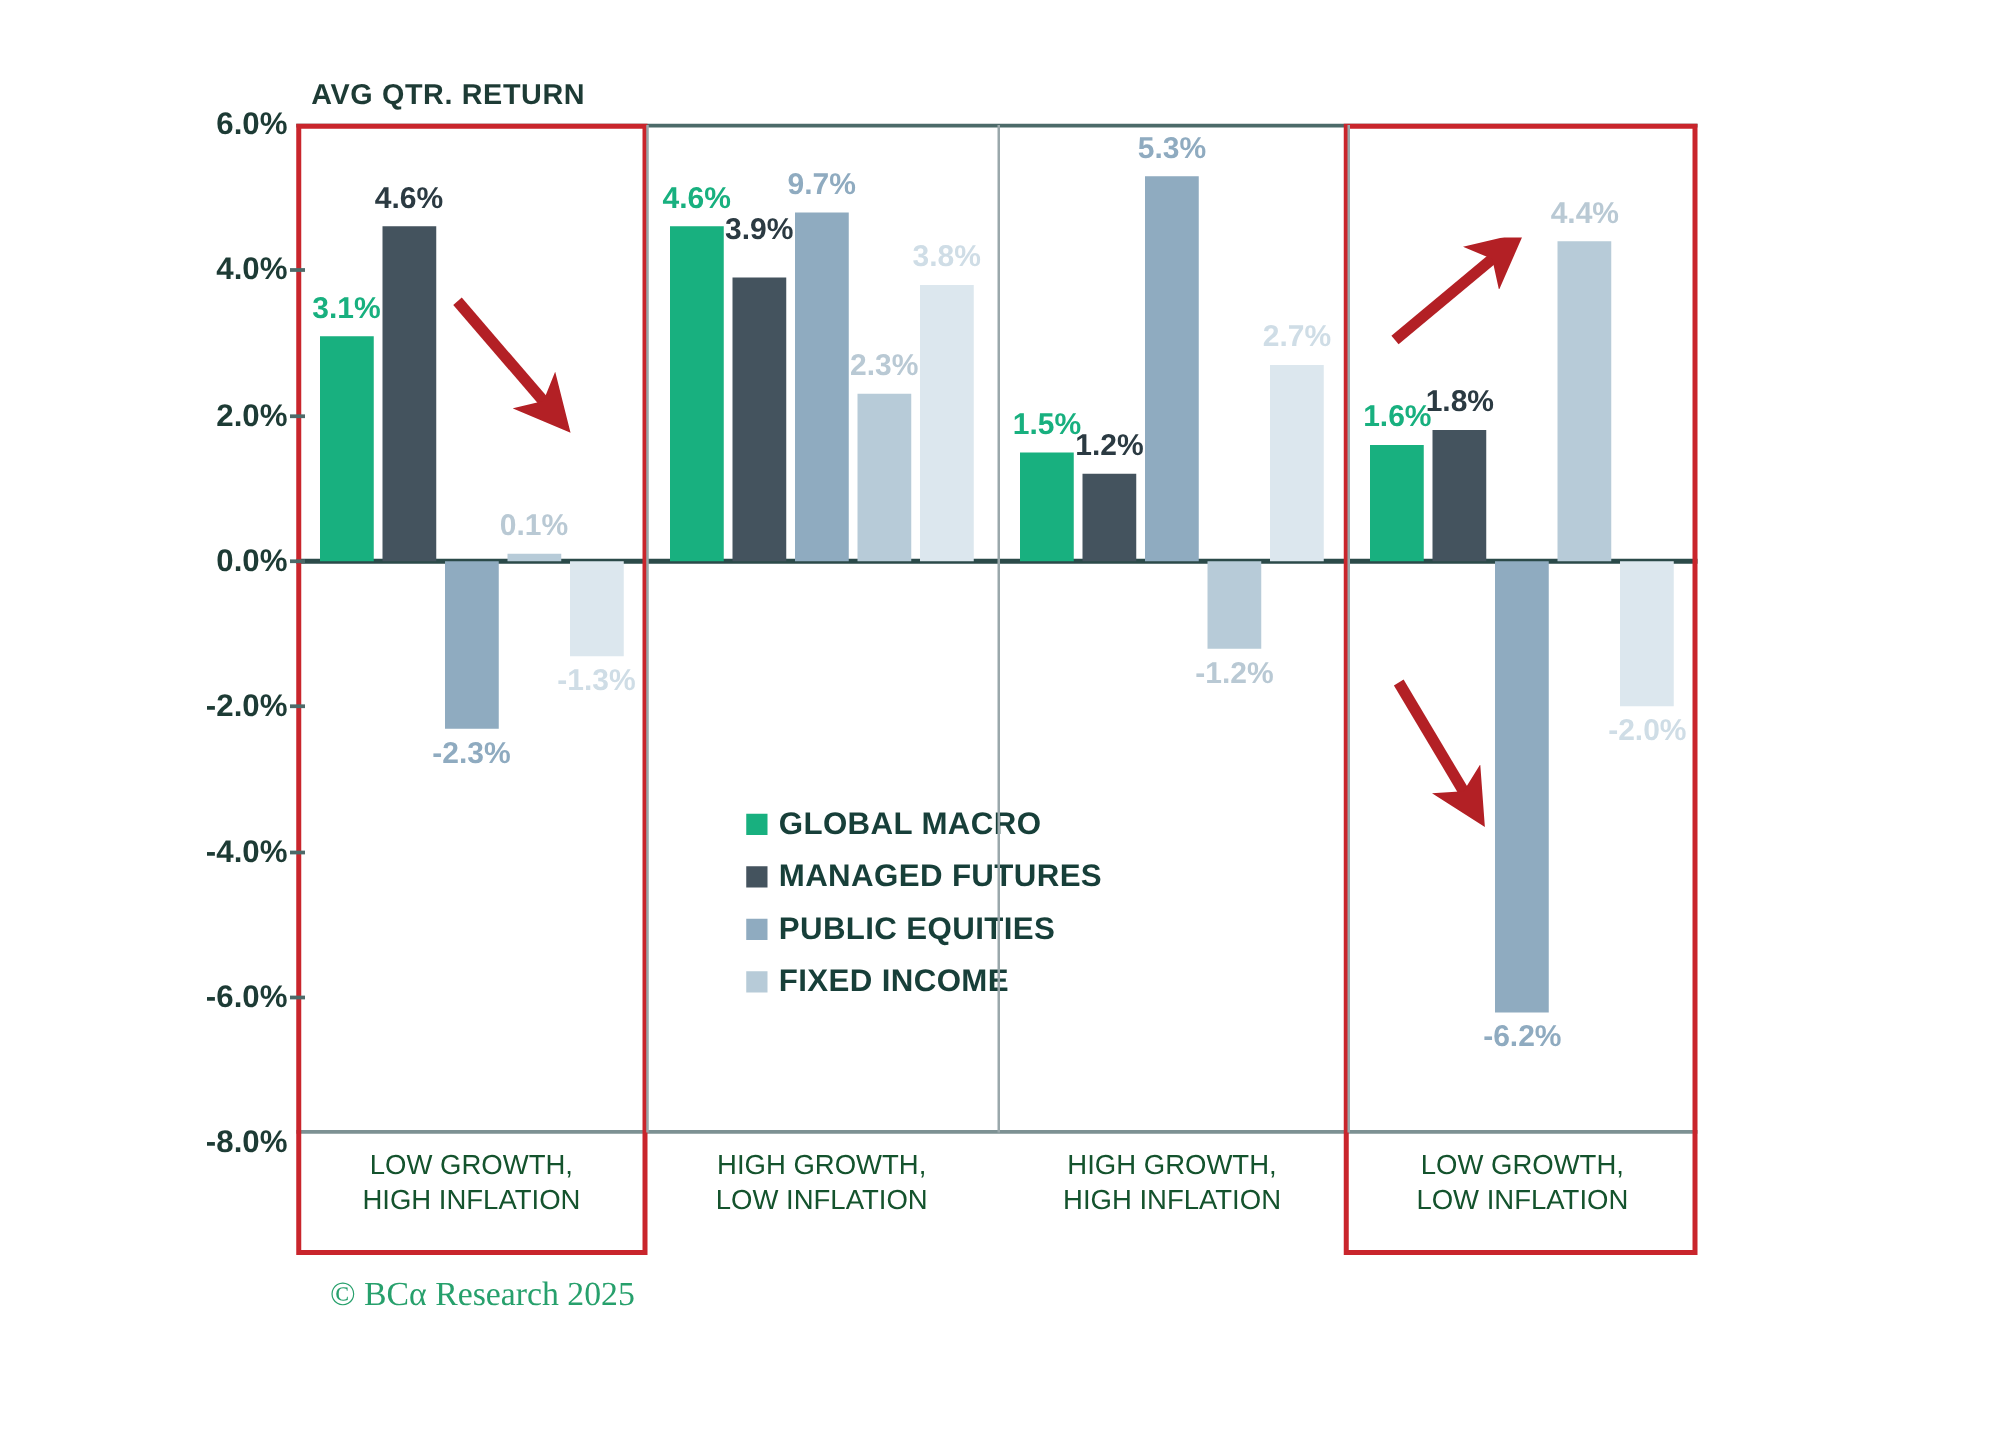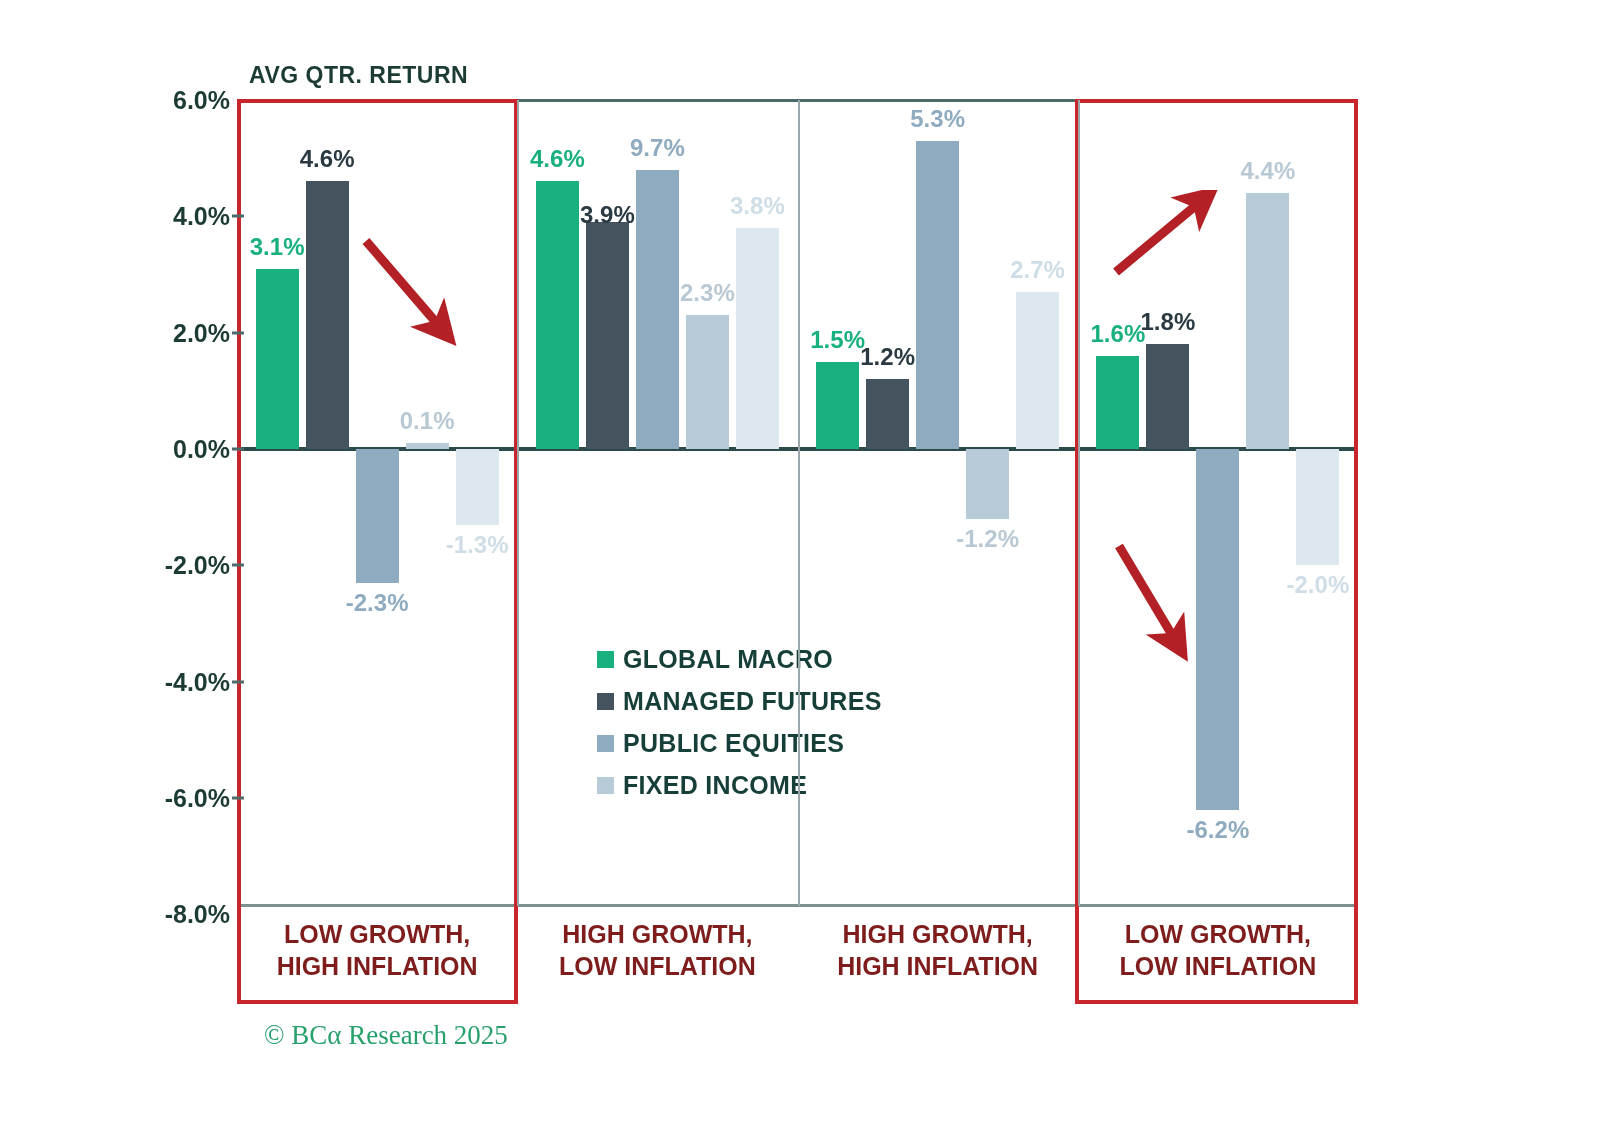--- a/index.html
+++ b/index.html
@@ -70,21 +70,21 @@
 
   
   #legend{position:absolute;left:597px;top:638px;}
   .lrow{display:flex;align-items:center;height:42px;}
   .lsw{width:17px;height:17px;margin-right:9px;flex:0 0 auto;}
   .ltxt{font-size:25px;font-weight:bold;color:#173f39;letter-spacing:.3px;white-space:nowrap;}
 
   
   .cat{
     position:absolute;top:918px;
-    font-size:25px;font-weight:bold;color:#7f1d1d;
+    font-size:22px;font-weight:normal;color:#14532d;
     text-align:center;line-height:1.28;white-space:nowrap;
     transform:translateX(-50%);
   }
 
   
   #footer{
     position:absolute;left:264px;top:1020px;
     font-family:"Liberation Serif", serif;
     font-size:27px;color:#27a06c;white-space:nowrap;
   }
@@ -179,21 +179,21 @@
     <div class="blabel" style="color: rgb(43, 58, 66); left: 327.125px; top: 145.433px;">4.6%</div>
     <div class="bar" style="left: 355.625px; top: 449px; width: 43px; height: 133.783px; background: rgb(143, 171, 192);"></div>
     <div class="blabel" style="color: rgb(143, 171, 192); left: 377.125px; top: 588.783px;">-2.3%</div>
     <div class="bar" style="left: 405.625px; top: 443.183px; width: 43px; height: 5.81667px; background: rgb(183, 203, 216);"></div>
     <div class="blabel" style="color: rgb(185, 201, 212); left: 427.125px; top: 407.183px;">0.1%</div>
     <div class="bar" style="left: 455.625px; top: 449px; width: 43px; height: 75.6167px; background: rgb(220, 231, 238);"></div>
     <div class="blabel" style="color: rgb(207, 221, 230); left: 477.125px; top: 530.617px;">-1.3%</div>
     <div class="bar" style="left: 535.875px; top: 181.433px; width: 43px; height: 267.567px; background: rgb(24, 176, 127);"></div>
     <div class="blabel" style="color: rgb(24, 176, 127); left: 557.375px; top: 145.433px;">4.6%</div>
     <div class="bar" style="left: 585.875px; top: 222.15px; width: 43px; height: 226.85px; background: rgb(68, 83, 94);"></div>
-    <div class="blabel" style="color: rgb(43, 58, 66); left: 607.375px; top: 201px;">3.9%</div>
+    <div class="blabel" style="color: rgb(43, 58, 66); left: 607.375px; top: 170px;">3.9%</div>
     <div class="bar" style="left: 635.875px; top: 169.8px; width: 43px; height: 279.2px; background: rgb(143, 171, 192);"></div>
     <div class="blabel" style="color: rgb(143, 171, 192); left: 657.375px; top: 133.8px;">9.7%</div>
     <div class="bar" style="left: 685.875px; top: 315.217px; width: 43px; height: 133.783px; background: rgb(183, 203, 216);"></div>
     <div class="blabel" style="color: rgb(185, 201, 212); left: 707.375px; top: 279.217px;">2.3%</div>
     <div class="bar" style="left: 735.875px; top: 227.967px; width: 43px; height: 221.033px; background: rgb(220, 231, 238);"></div>
     <div class="blabel" style="color: rgb(207, 221, 230); left: 757.375px; top: 191.967px;">3.8%</div>
     <div class="bar" style="left: 816.125px; top: 361.75px; width: 43px; height: 87.25px; background: rgb(24, 176, 127);"></div>
     <div class="blabel" style="color: rgb(24, 176, 127); left: 837.625px; top: 325.75px;">1.5%</div>
     <div class="bar" style="left: 866.125px; top: 379.2px; width: 43px; height: 69.8px; background: rgb(68, 83, 94);"></div>
     <div class="blabel" style="color: rgb(43, 58, 66); left: 887.625px; top: 343.2px;">1.2%</div>

